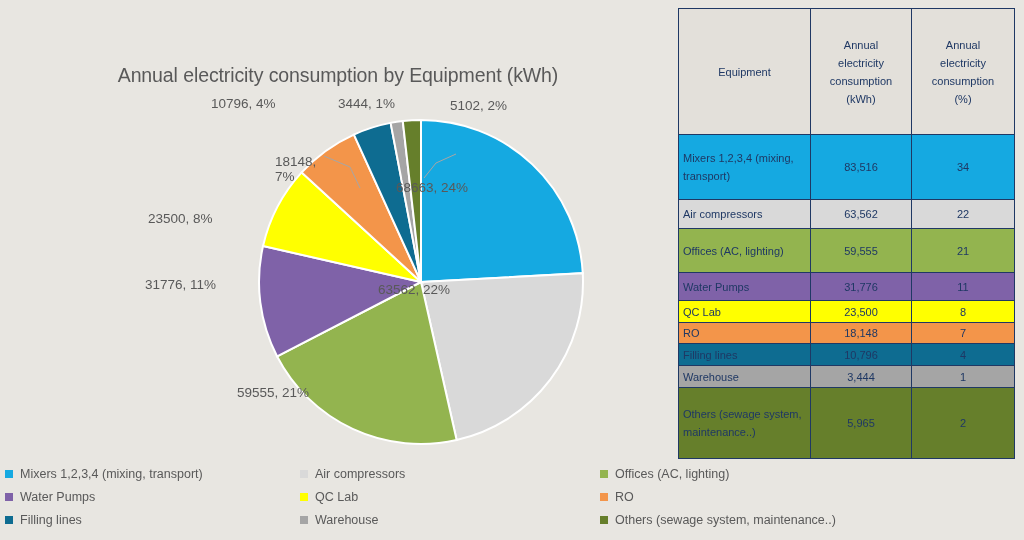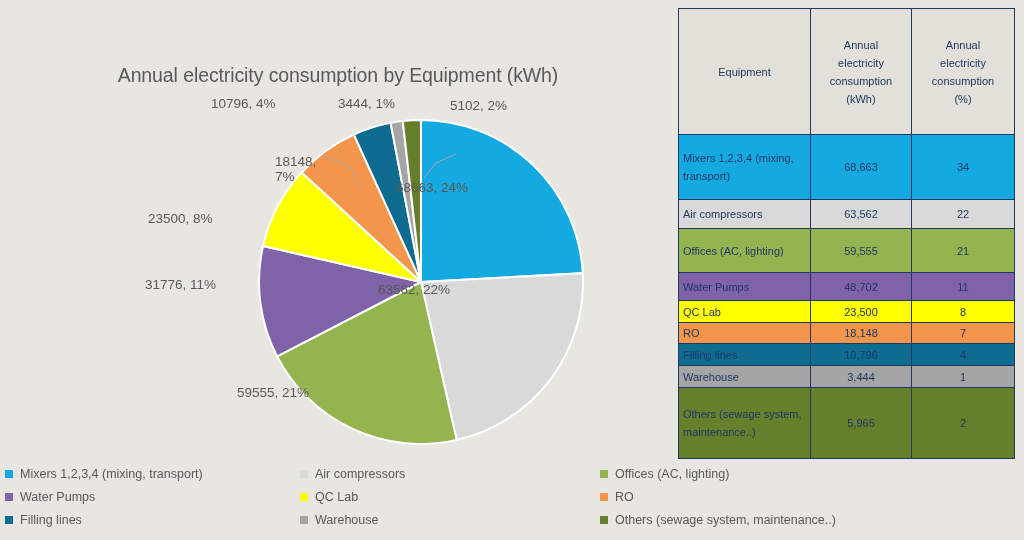--- a/index.html
+++ b/index.html
@@ -153,36 +153,36 @@
           <div>Annual</div>
           <div>electricity</div>
           <div>consumption</div>
           <div>(%)</div>
         </th>
       </tr>
     </thead>
     <tbody id="table-body">
         <tr style="background: rgb(21, 169, 225); height: 65px;">
           <td class="lbl">Mixers 1,2,3,4 (mixing, transport)</td>
-          <td class="num">68,663</td>
+          <td class="num">83,516</td>
           <td class="num">34</td>
         </tr>
         <tr style="background: rgb(217, 217, 217); height: 29px;">
           <td class="lbl">Air compressors</td>
           <td class="num">63,562</td>
           <td class="num">22</td>
         </tr>
         <tr style="background: rgb(147, 180, 79); height: 44px;">
           <td class="lbl">Offices (AC, lighting)</td>
           <td class="num">59,555</td>
           <td class="num">21</td>
         </tr>
         <tr style="background: rgb(127, 98, 168); height: 28px;">
           <td class="lbl">Water Pumps</td>
-          <td class="num">48,702</td>
+          <td class="num">31,776</td>
           <td class="num">11</td>
         </tr>
         <tr style="background: rgb(255, 255, 0); height: 22px;">
           <td class="lbl">QC Lab</td>
           <td class="num">23,500</td>
           <td class="num">8</td>
         </tr>
         <tr style="background: rgb(243, 149, 74); height: 21px;">
           <td class="lbl">RO</td>
           <td class="num">18,148</td>

